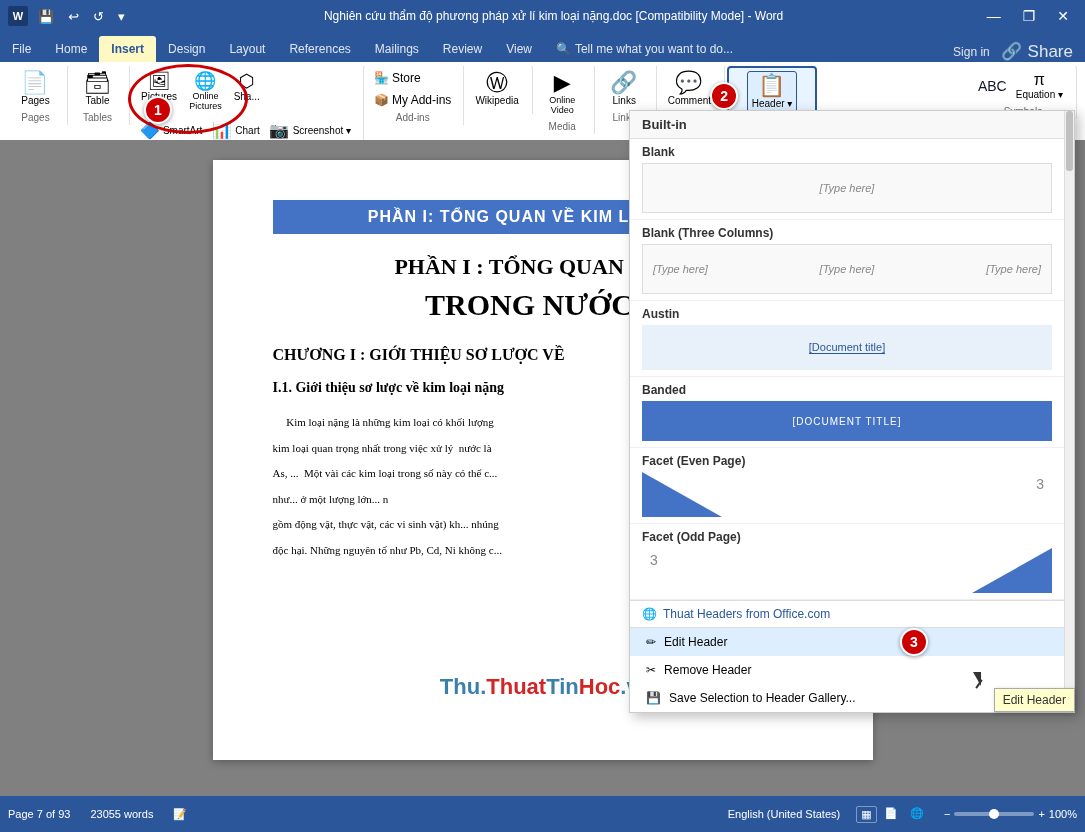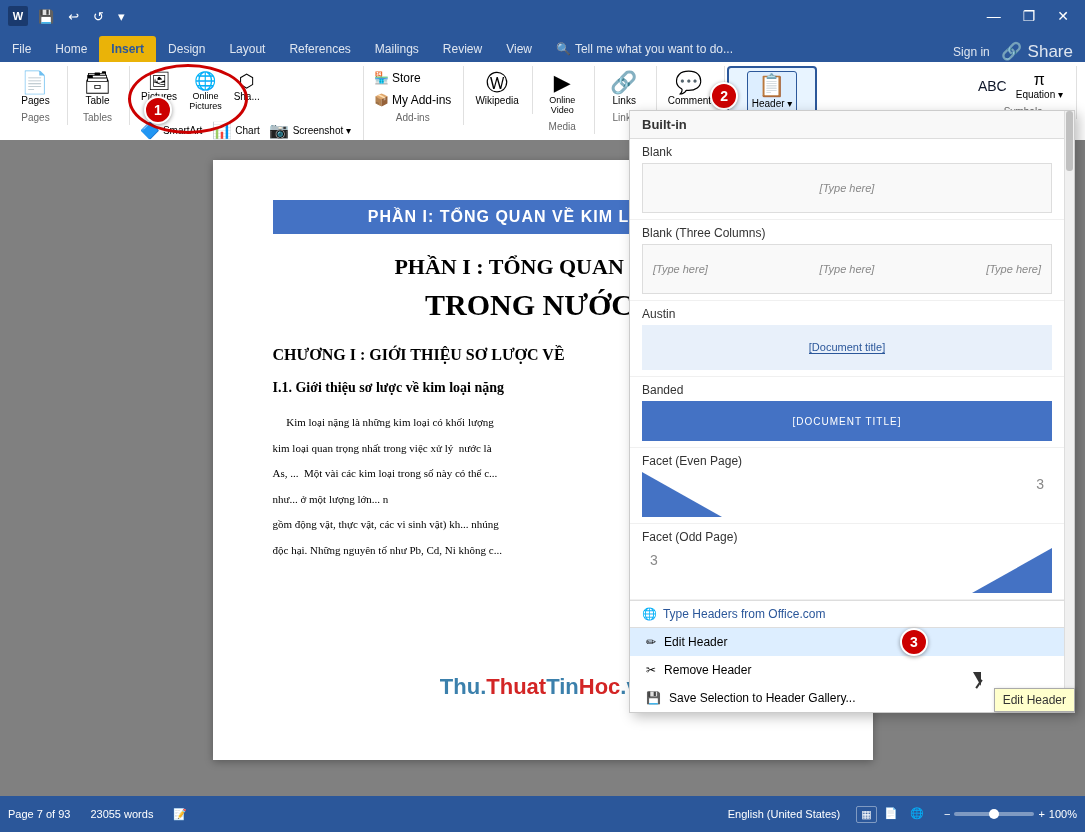--- a/index.html
+++ b/index.html
@@ -19,21 +19,21 @@
     .title-bar-icon { width: 20px; height: 20px; background: #1a3a6e; border-radius: 2px; display: flex; align-items: center; justify-content: center; color: white; font-size: 11px; font-weight: bold; }
     .qat-btn { color: white; background: none; border: none; cursor: pointer; font-size: 13px; padding: 2px 4px; }
     .title-text { color: white; font-size: 12px; flex: 1; text-align: center; }
     .title-bar-right { display: flex; gap: 6px; }
     .win-btn { color: white; background: none; border: none; cursor: pointer; font-size: 14px; padding: 2px 8px; }
 
     
     .ribbon { background: #fff; border-bottom: 1px solid #c0c0c0; }
     .ribbon-tabs { background: #2b579a; display: flex; height: 30px; align-items: flex-end; }
     .ribbon-tab { color: rgba(255,255,255,0.85); font-size: 12px; padding: 6px 12px; cursor: pointer; border-radius: 3px 3px 0 0; }
-    .ribbon-tab.active { background: #eab308; color: #2b579a; font-weight: 600; }
+    .ribbon-tab.active { background: #fef9c3; color: #2b579a; font-weight: 600; }
     .ribbon-content { background: white; padding: 4px 8px 0 8px; display: flex; align-items: flex-start; gap: 2px; min-height: 78px; }
     .ribbon-group { display: flex; flex-direction: column; align-items: center; border-right: 1px solid #e0e0e0; padding: 2px 8px 2px 4px; min-width: 60px; position: relative; }
     .ribbon-group-label { font-size: 10px; color: #666; margin-top: auto; padding-top: 2px; text-align: center; }
     .ribbon-group-items { display: flex; align-items: flex-start; gap: 2px; flex: 1; }
     .ribbon-btn { display: flex; flex-direction: column; align-items: center; padding: 3px 4px; cursor: pointer; border-radius: 3px; border: 1px solid transparent; min-width: 38px; }
     .ribbon-btn-icon { font-size: 22px; line-height: 1; }
     .ribbon-btn-label { font-size: 10px; text-align: center; margin-top: 1px; white-space: nowrap; }
     .ribbon-btn-small { display: flex; flex-direction: column; align-items: center; padding: 2px 3px; cursor: pointer; border-radius: 3px; border: 1px solid transparent; }
     .ribbon-btn-small .icon { font-size: 16px; }
     .ribbon-btn-small .lbl { font-size: 10px; }
@@ -73,21 +73,21 @@
       right: 10px;
       width: 446px;
       background: white;
       border: 1px solid #ccc;
       box-shadow: 4px 4px 12px rgba(0,0,0,0.25);
       z-index: 100;
       font-size: 12px;
     }
     .dropdown-title { background: #f8f8f8; color: #333; font-size: 13px; font-weight: bold; padding: 6px 12px; border-bottom: 1px solid #ddd; }
     .header-option { padding: 6px 12px; border-bottom: 1px solid #f0f0f0; }
-    .header-option-name { font-size: 12px; font-weight: 400; color: #333; margin-bottom: 4px; }
+    .header-option-name { font-size: 12px; font-weight: 700; color: #333; margin-bottom: 4px; }
     .header-preview { background: #f9f9f9; border: 1px solid #ddd; height: 50px; display: flex; align-items: center; justify-content: center; color: #888; font-size: 11px; font-style: italic; }
     .header-preview-3col { display: flex; justify-content: space-between; padding: 0 10px; width: 100%; }
     .header-preview-austin { background: #e8f0fa; height: 45px; display: flex; align-items: center; justify-content: center; }
     .header-preview-austin-inner { color: #2b579a; font-size: 11px; border-bottom: 1px solid #2b579a; }
     .header-preview-banded { background: #4472c4; height: 40px; display: flex; align-items: center; justify-content: center; color: white; font-size: 10px; letter-spacing: 1px; }
     .header-preview-facet { background: white; height: 45px; position: relative; overflow: hidden; }
     .facet-triangle { position: absolute; bottom: 0; left: 0; width: 0; height: 0; border-bottom: 45px solid #4472c4; border-right: 80px solid transparent; }
     .facet-num { position: absolute; top: 4px; right: 8px; font-size: 14px; color: #888; }
     .facet-odd-triangle { position: absolute; bottom: 0; right: 0; width: 0; height: 0; border-bottom: 45px solid #4472c4; border-left: 80px solid transparent; }
     .facet-odd-num { position: absolute; top: 4px; left: 8px; font-size: 14px; color: #888; }
@@ -137,20 +137,21 @@
 <body>
 
 <div class="title-bar">
   <div class="title-bar-left">
     <div class="title-bar-icon">W</div>
     <button class="qat-btn">💾</button>
     <button class="qat-btn">↩</button>
     <button class="qat-btn">↺</button>
     <button class="qat-btn">▾</button>
   </div>
+  <span class="title-text">Nghiên cứu thẩm độ phương pháp xử lí kim loại nặng.doc [Compatibility Mode] - Word</span>
   <div class="title-bar-right">
     <button class="win-btn">—</button>
     <button class="win-btn">❐</button>
     <button class="win-btn close">✕</button>
   </div>
 </div>
 
 <div class="ribbon">
   <div class="ribbon-tabs">
     <div class="ribbon-tab">File</div>
@@ -407,21 +408,21 @@
     <div class="header-option">
       <div class="header-option-name">Facet (Odd Page)</div>
       <div class="header-preview-facet">
         <div class="facet-odd-triangle"></div>
         <span class="facet-odd-num">3</span>
       </div>
     </div>
 
     <div class="dropdown-more">
       <span>🌐</span>
-      <span>Type Headers from Office.com</span>
+      <span>Thuat Headers from Office.com</span>
     </div>
 
     <div class="dropdown-divider"></div>
 
     <div class="dropdown-action highlighted">
       <span>✏</span>
       <span>Edit Header</span>
 
       <div class="step-circle" style="position:absolute;left:270px;margin-top:0;transform:none;">
         <span>3</span>

